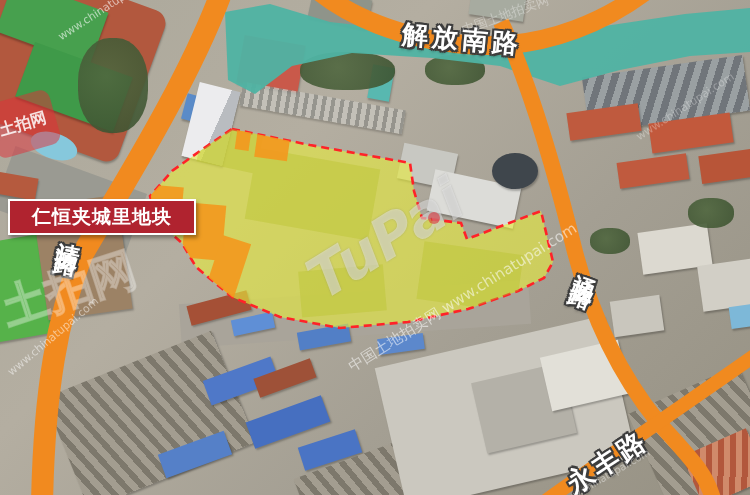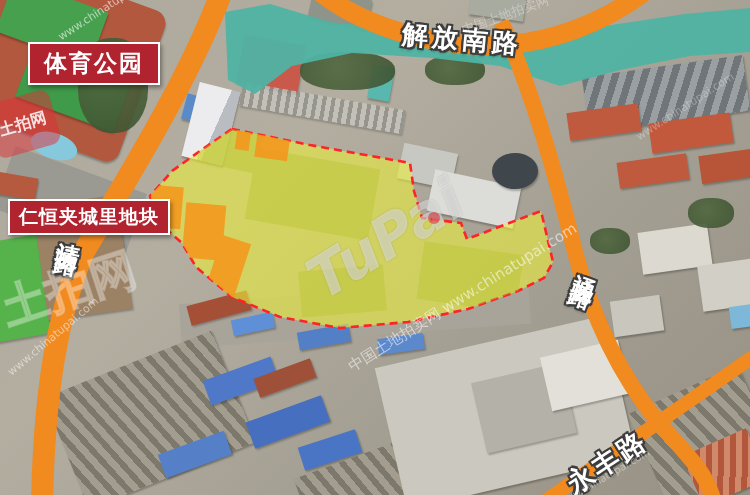--- a/index.html
+++ b/index.html
@@ -129,22 +129,21 @@
         <rect x="150" y="186" width="32" height="42" transform="rotate(5 166 207)"></rect>
       </g>
     </g>
   </svg>
 
   <div class="lbl" style="left:402px;top:22px;font-size:26px;letter-spacing:4px;transform:rotate(5deg);">解放南路</div>
   <div class="lbl vert" style="left:56px;top:224px;font-size:24px;letter-spacing:5px;transform:rotate(11deg);">清扬路</div>
   <div class="lbl vert" style="left:576px;top:258px;font-size:24px;letter-spacing:5px;transform:rotate(20deg);">通扬路</div>
   <div class="lbl" style="left:562px;top:444px;font-size:27px;letter-spacing:3px;transform:rotate(-33deg);">永丰路</div>
 
-  <div class="redbox" style="left:28px;top:42px;padding:4px 14px;font-size:23px;letter-spacing:2px;">体育公园</div>
-  <div class="redbox" style="left:8px;top:199px;padding:3px 9px;font-size:19px;letter-spacing:1px;">仁恒夹城里地块</div>
+  <div class="redbox" style="left:8px;top:199px;padding:3px 22px;font-size:19px;letter-spacing:1px;">仁恒夹城里地块</div>
 
   <div class="wm wm-logo" style="left:300px;top:205px;transform:rotate(-32deg);">TuPai</div>
   <div class="wm" style="left:428px;top:212px;width:12px;height:12px;background:rgba(220,40,50,.55);border-radius:50%;"></div>
   <div class="wm" style="left:330px;top:288px;font-size:15px;transform:rotate(-32deg);">
     <span>中国土地拍卖网</span>
     <span>www.chinatupai.com</span>
   </div>
   <div class="wm" style="left:50px;top:0px;font-size:11px;transform:rotate(-33deg);color:rgba(255,255,255,.6);">www.chinatupai.com</div>
   <div class="wm" style="left:460px;top:6px;font-size:13px;transform:rotate(-20deg);color:rgba(255,255,255,.35);">中国土地拍卖网</div>
   <div class="wm" style="left:628px;top:100px;font-size:11px;transform:rotate(-33deg);color:rgba(255,255,255,.3);">www.chinatupai.com</div>

